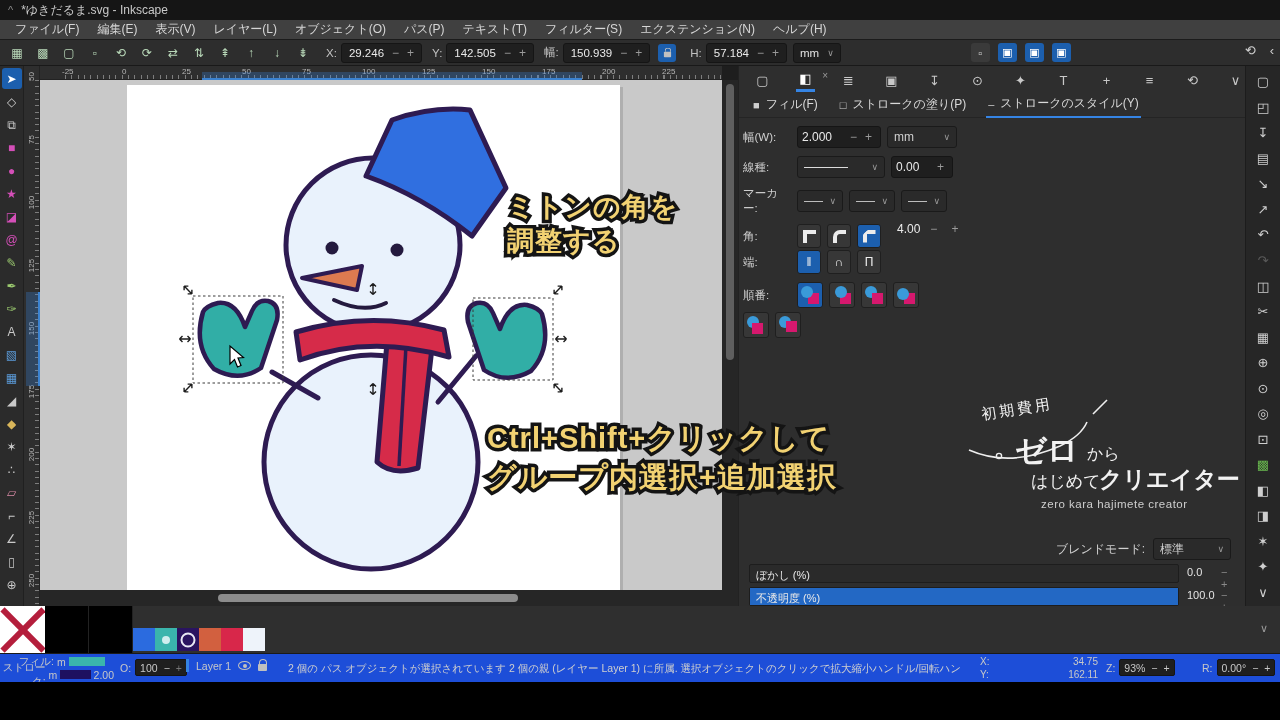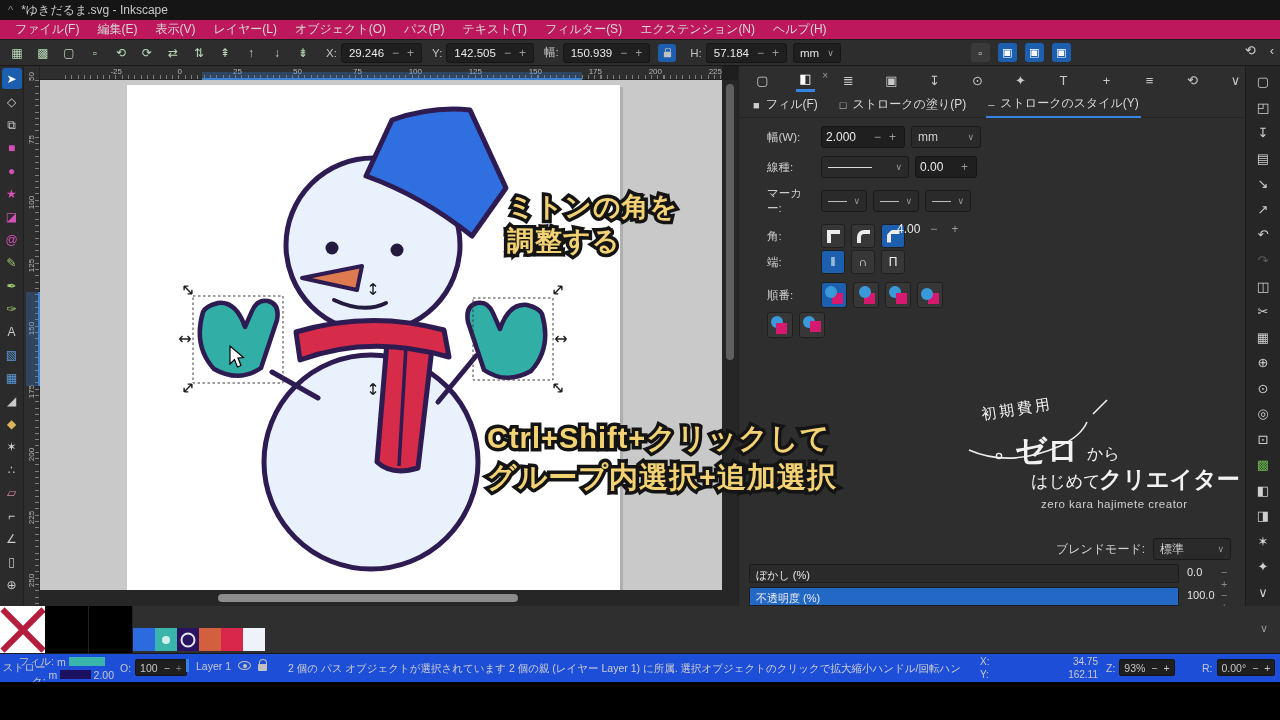--- a/index.html
+++ b/index.html
@@ -4,21 +4,21 @@
 <style>
   * { margin:0; padding:0; box-sizing:border-box; }
   html,body { width:1280px; height:720px; background:#000; font-family:"Liberation Sans","DejaVu Sans",sans-serif; }
   #app { position:relative; width:1280px; height:682px; background:#1e1e1e; overflow:hidden; color:#d8d8d8; }
 
   
   .titlebar { position:absolute; left:0; top:0; width:1280px; height:20px; background:#151515; display:flex; align-items:center; gap:8px; padding-left:8px; font-size:12px; color:#c9c9c9; }
   .titlebar .app-ic { color:#8a8a8a; font-size:11px; }
 
   
-  .menubar { position:absolute; left:0; top:20px; width:1280px; height:20px; background:#be185d; display:flex; align-items:center; padding-left:6px; font-size:12px; color:#d6d6d6; border-bottom:1px solid #1b1b1b;}
+  .menubar { position:absolute; left:0; top:20px; width:1280px; height:20px; background:#404040; display:flex; align-items:center; padding-left:6px; font-size:12px; color:#d6d6d6; border-bottom:1px solid #1b1b1b;}
   .menubar .mi { padding:0 9px; height:100%; display:flex; align-items:center; cursor:default; }
 
   
   .toolbar { position:absolute; left:0; top:40px; width:1280px; height:26px; background:#2d2d2d; border-bottom:1px solid #191919; display:flex; align-items:center; font-size:11.5px; }
   .tb-icons { display:flex; align-items:center; margin-left:4px; }
   .tb-ic { width:26px; height:20px; display:flex; align-items:center; justify-content:center; color:#b9d9b9; font-size:12px; border-radius:3px; }
   .spin { display:flex; align-items:center; background:#1f1f1f; border:1px solid #151515; border-radius:3px; height:20px; padding:0 3px; color:#eaeaea; }
   .spin .spin-val { padding:0 4px; min-width:40px; }
   .spin-btn { color:#9a9a9a; padding:0 4px; font-size:12px; cursor:default; }
   .lbl { color:#c2c2c2; margin:0 4px 0 10px; }
@@ -40,21 +40,21 @@
   .tool.pink { color:#d98aa6; }
 
   .vruler { position:absolute; left:24px; top:66px; width:16px; height:540px; background:#2e2e2e; border-right:1px solid #222;
     background-image:repeating-linear-gradient(to bottom,#7e7e7e 0 1px,transparent 1px 6.3px); background-size:4px 100%; background-position:right 0 top 14px; background-repeat:no-repeat; }
   .vruler .vcell { height:63px; display:flex; align-items:flex-start; justify-content:center; }
   .vruler .vcell span { transform:rotate(-90deg) translateX(-6px); font-size:8px; color:#b5b5b5; display:block; }
   .vrule-hl { position:absolute; left:26px; top:292px; width:14px; height:94px; background:rgba(53,132,228,.28); border-right:2px solid #3b82d0; z-index:2; }
 
   .hruler { position:absolute; left:40px; top:66px; width:682px; height:14px; background:#2e2e2e; border-bottom:1px solid #222;
     background-image:repeating-linear-gradient(to right,#7e7e7e 0 1px,transparent 1px 6.3px); background-size:100% 4px; background-position:25px bottom; background-repeat:no-repeat; display:flex; padding-left:22px; }
-  .hruler .hcell { width:63px; font-size:8px; color:#b5b5b5; padding-top:1px;text-align:right; }
+  .hruler .hcell { width:63px; font-size:8px; color:#b5b5b5; padding-top:1px; }
   .hrule-hl { position:absolute; left:202px; top:72px; width:380px; height:8px; background:rgba(53,132,228,.28); border-bottom:2px solid #3b82d0; z-index:2; }
 
   .canvas { position:absolute; left:40px; top:80px; width:682px; height:510px; background:#c9c9c9; }
   .canvas svg { display:block; }
 
   .hscroll { position:absolute; left:40px; top:590px; width:682px; height:16px; background:#262626; }
   .hscroll .thumb { position:absolute; left:178px; top:4px; width:300px; height:8px; background:#8c8c8c; border-radius:4px; }
   .vscroll { position:absolute; left:722px; top:80px; width:16px; height:526px; background:#262626; }
   .vscroll .thumb { position:absolute; left:4px; top:4px; width:8px; height:276px; background:#5f5f5f; border-radius:4px; }
 
@@ -68,21 +68,21 @@
   .dock { position:absolute; left:738px; top:66px; width:507px; height:540px; background:#2e2e2e; border-left:1px solid #222; font-size:12px; }
   .dlg-tabs { display:flex; align-items:center; height:28px; padding-left:14px; gap:24px; }
   .dlg-tab { position:relative; width:22px; height:24px; display:flex; align-items:center; justify-content:center; color:#c9c9c9; font-size:13px; }
   .dlg-tab.active { border-bottom:3px solid #3584e4; color:#fff; }
   .dlg-tab .x { position:absolute; right:-13px; top:2px; font-size:10px; color:#9a9a9a; }
   .fill-tabs { display:flex; align-items:center; height:24px; padding-left:12px; gap:18px; border-bottom:1px solid #242424; color:#d9d9d9; }
   .ftab { display:flex; gap:6px; align-items:center; padding:2px 2px 4px 2px; }
   .ftab .g { font-size:11px; color:#cfcfcf; }
   .ftab.active { border-bottom:2px solid #3584e4; }
 
-  .srow { display:flex; align-items:center; margin:8px 0 0 28px; gap:6px; }
+  .srow { display:flex; align-items:center; margin:8px 0 0 4px; gap:6px; }
   .srow .sl { width:48px; font-size:11.5px; color:#cfcfcf; }
   .box { background:#1f1f1f; border:1px solid #151515; border-radius:3px; height:22px; display:flex; align-items:center; padding:0 4px; color:#eaeaea; }
   .ddl { background:#2a2a2a; border:1px solid #1a1a1a; border-radius:3px; height:22px; display:flex; align-items:center; justify-content:space-between; padding:0 6px; color:#cfcfcf; gap:6px;}
   .dashline { display:inline-block; width:44px; height:0; border-top:1.5px solid #dcdcdc; }
   .mk-line { display:inline-block; width:20px; height:0; border-top:1px solid #bdbdbd; }
   .chev { color:#9a9a9a; font-size:9px; }
   .sqbtn { width:24px; height:24px; background:#373737; border:1px solid #1f1f1f; border-radius:3px; display:flex; align-items:center; justify-content:center; color:#e8e8e8; }
   .sqbtn.active { background:#1c5fae; }
   .join-ic { width:13px; height:13px; border-top:4px solid #ececec; border-left:4px solid #ececec; }
   .join-round .join-ic { border-top-left-radius:7px; }

